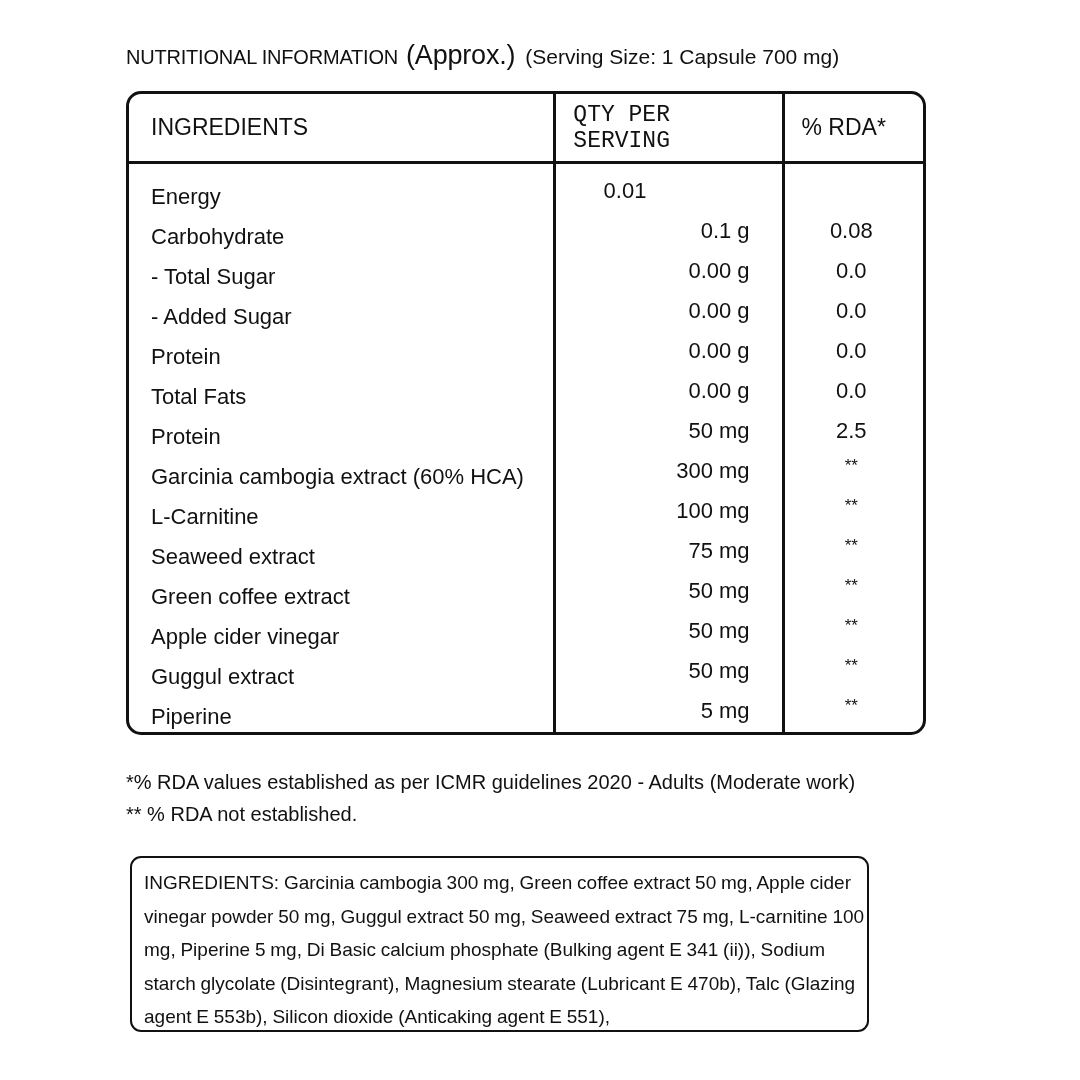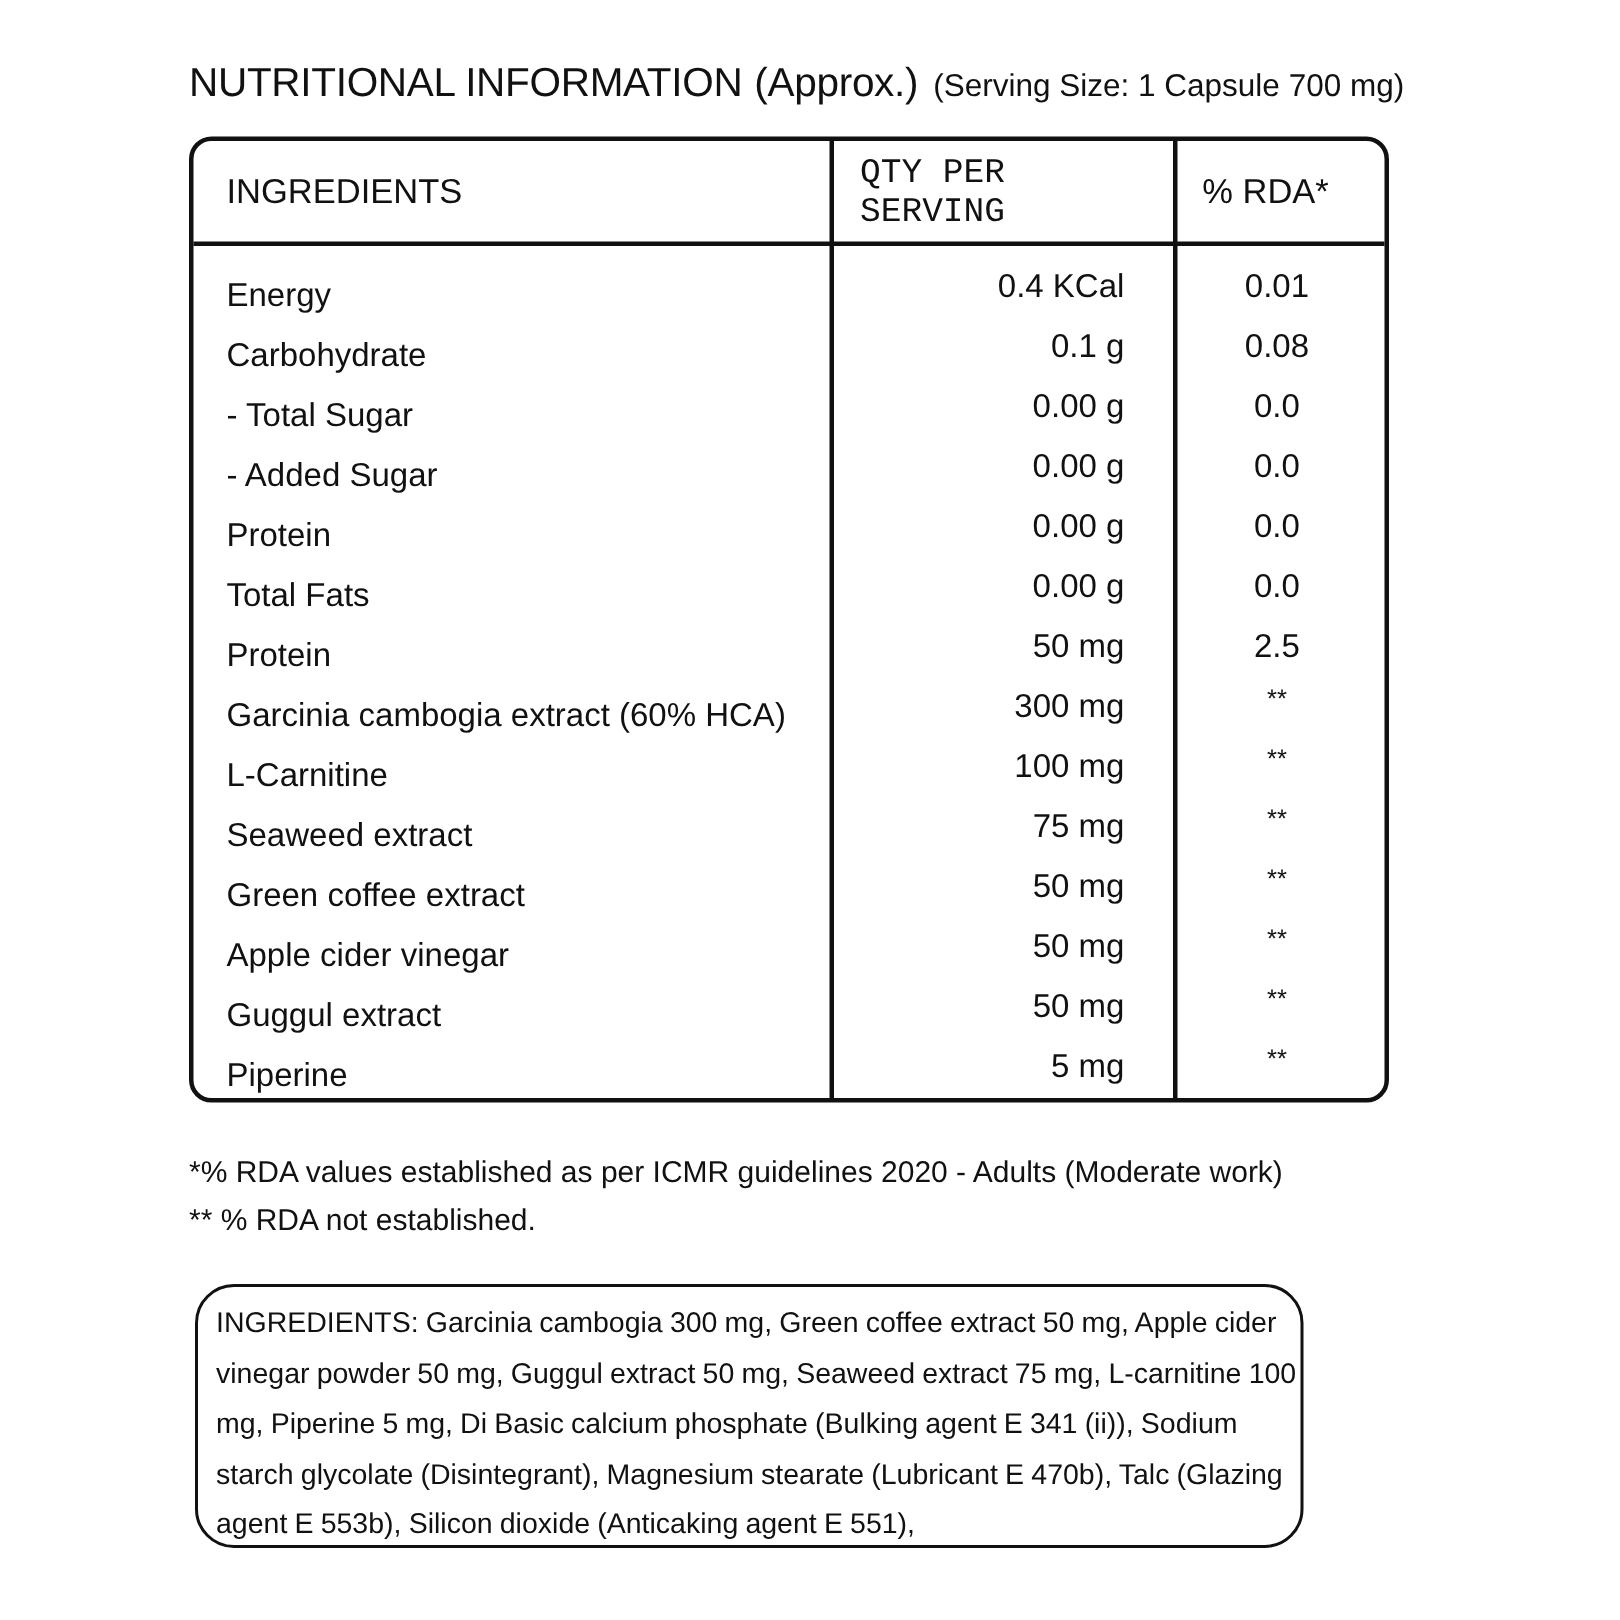--- a/index.html
+++ b/index.html
@@ -26,21 +26,21 @@
   .title-row {
     position: absolute;
     left: 126px;
     top: 40px;
     width: 880px;
     display: flex;
     align-items: baseline;
     white-space: nowrap;
   }
   .title-main {
-    font-size: 27px;
+    font-size: 20px;
     letter-spacing: -0.2px;
     color: #111111;
   }
   .title-approx {
     font-size: 27px;
     letter-spacing: -0.2px;
     margin-left: 8px;
     color: #111111;
   }
   .title-serving {
@@ -154,21 +154,21 @@
 
   
   .ingredients-box {
     position: absolute;
     left: 130px;
     top: 856px;
     width: 739px;
     height: 176px;
     box-sizing: border-box;
     border: 2.5px solid #111111;
-    border-radius: 26px;
+    border-radius: 11px;
   }
   .ingredients-text {
     position: absolute;
     left: 12px;
     top: 8px;
     width: 735px;
     font-size: 19px;
     line-height: 33.5px;
     color: #111111;
     text-align: left;
@@ -196,21 +196,20 @@
       <div class="thead">
         <div class="th c-name">INGREDIENTS</div>
         <div class="th c-qty">QTY PER SERVING</div>
         <div class="th c-rda">% RDA*</div>
       </div>
 
       <div class="tbody">
 
         <div class="trow">
           <div class="td c-name">Energy</div>
-          <div class="td c-qty">0.4 KCal</div>
           <div class="td c-rda">0.01</div>
         </div>
 
         <div class="trow">
           <div class="td c-name">Carbohydrate</div>
           <div class="td c-qty">0.1 g</div>
           <div class="td c-rda">0.08</div>
         </div>
 
         <div class="trow">

